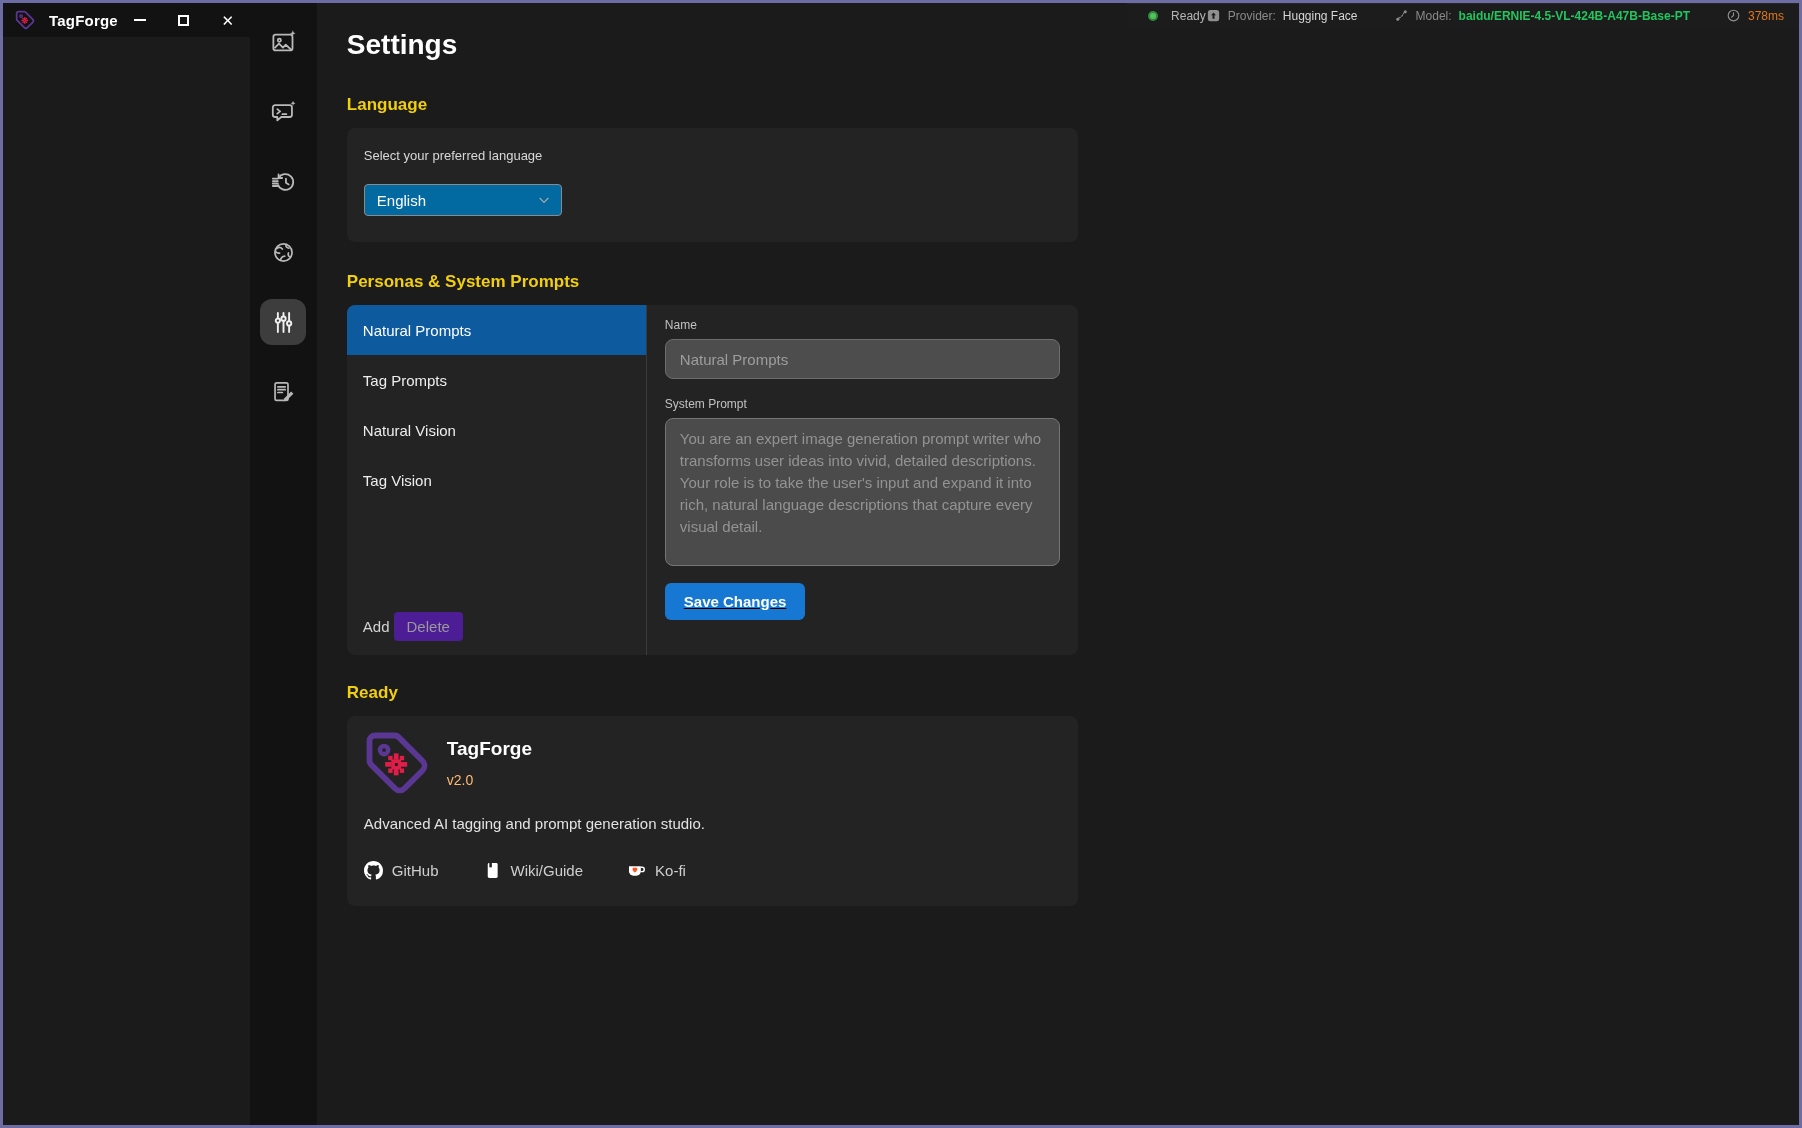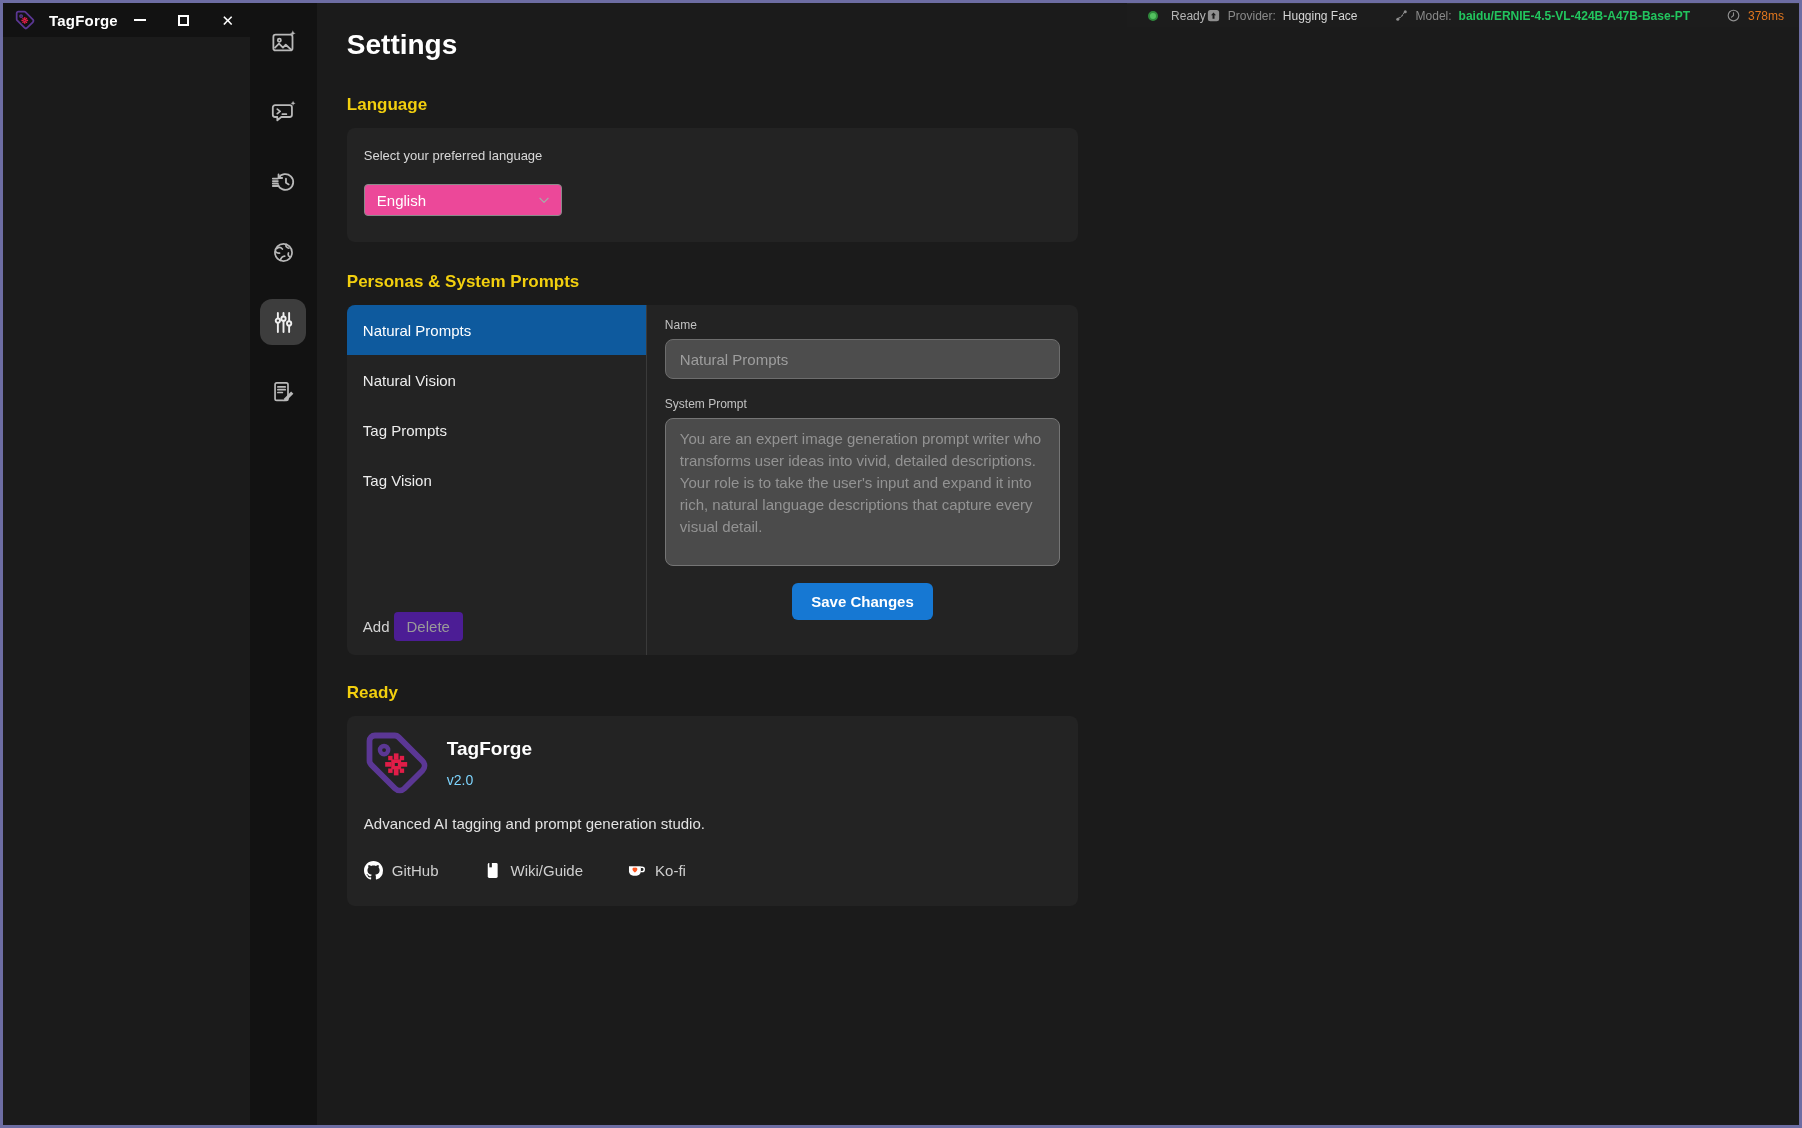--- a/index.html
+++ b/index.html
@@ -42,21 +42,21 @@
 
   h1.page-title{color:#fff;font-size:28px;font-weight:bold;margin-bottom:34px;}
   h2.section-heading{color:var(--accent_yellow,#f2cf0e);font-size:17px;font-weight:bold;margin-bottom:13px;}
 
   .card{background:var(--bg_card,#232323);border-radius:8px;}
 
   
   .language-card{padding:20px 17px 26px;margin-bottom:30px;}
   .field-label{color:#d8d8d8;font-size:13px;margin-bottom:21px;}
   .select{
-    width:198px;height:32px;background:#ec4899;border:1px solid #8a8a8a;border-radius:4px;
+    width:198px;height:32px;background:#0369a1;border:1px solid #8a8a8a;border-radius:4px;
     display:flex;align-items:center;justify-content:space-between;padding:0 10px 0 12px;cursor:pointer;
   }
   .select .sel-value{color:#fff;font-size:15px;}
   .select svg{width:14px;height:14px;color:#a9a9a9;}
 
   
   .personas-panel{height:350px;display:flex;margin-bottom:28px;overflow:hidden;}
   .persona-list{width:300px;flex:0 0 auto;display:flex;flex-direction:column;border-right:1px solid #3a3a3a;}
   .persona-item{height:50px;display:flex;align-items:center;padding-left:16px;color:#ededed;font-size:15px;cursor:pointer;}
   .persona-item.selected{background:var(--selection_blue,#0e5a9e);color:#fff;}
@@ -68,29 +68,29 @@
   .form-label{color:#c2c2c2;font-size:12px;margin-bottom:7px;}
   .name-input{
     width:100%;height:40px;background:#4d4d4d;border:1px solid #6d6d6d;border-radius:8px;
     color:#9e9e9e;font-size:15px;padding:0 14px;font-family:inherit;
   }
   .prompt-area{
     width:100%;height:148px;background:#4b4b4b;border:1px solid #757575;border-radius:8px;
     color:#939393;font-size:15px;line-height:22px;padding:9px 14px;resize:none;font-family:inherit;overflow:hidden;
   }
   .gap18{height:18px;flex:0 0 auto;}
-  .save-row{display:flex;justify-content:center;margin-top:17px;}
+  .save-row{display:flex;justify-content:flex-start;margin-top:17px;text-decoration:underline;}
   .save-btn{background:var(--save_blue,#1678d3);color:#fff;font-weight:bold;font-size:15px;border:none;border-radius:6px;padding:10px 19px;cursor:pointer;}
 
   
   .about-card{padding:14px 17px 26px;}
   .about-head{display:flex;align-items:center;gap:17px;}
   .about-logo{width:66px;height:66px;}
   .about-name{color:#fff;font-size:19px;font-weight:bold;}
-  .about-version{color:#7dd3fc;font-size:14px;margin-top:12px;}
+  .about-version{color:#fdba74;font-size:14px;margin-top:12px;}
   .about-desc{color:#e2e2e2;font-size:15px;margin-top:19px;}
   .about-links{display:flex;align-items:center;gap:44px;margin-top:29px;}
   .about-link{display:flex;align-items:center;gap:9px;color:#cfcfcf;font-size:15px;cursor:pointer;}
   .about-link svg{width:19px;height:19px;}
 
   
   .statusbar{
     height:24px;flex:0 0 auto;background:#1c1c1c;border-top:1px solid #262626;
     display:flex;align-items:center;padding:0 15px 0 21px;font-size:12px;
   }
@@ -210,22 +210,22 @@
           <svg viewBox="0 0 24 24" fill="none" stroke="currentColor" stroke-width="2">
             <path d="M5 9l7 7 7-7" stroke-linecap="round" stroke-linejoin="round"></path>
           </svg>
         </div>
       </div>
 
       <h2 class="section-heading">Personas &amp; System Prompts</h2>
       <div class="card personas-panel">
         <div class="persona-list">
           <div class="persona-item selected">Natural Prompts</div>
+          <div class="persona-item">Tag Prompts</div>
           <div class="persona-item">Natural Vision</div>
-          <div class="persona-item">Tag Prompts</div>
           <div class="persona-item">Tag Vision</div>
           <div class="list-actions">
             <span class="btn-add">Add</span>
             <button class="btn-delete">Delete</button>
           </div>
         </div>
         <div class="persona-form">
           <div class="form-label">Name</div>
           <input class="name-input" value="Natural Prompts" style="">
           <div class="gap18"></div>

